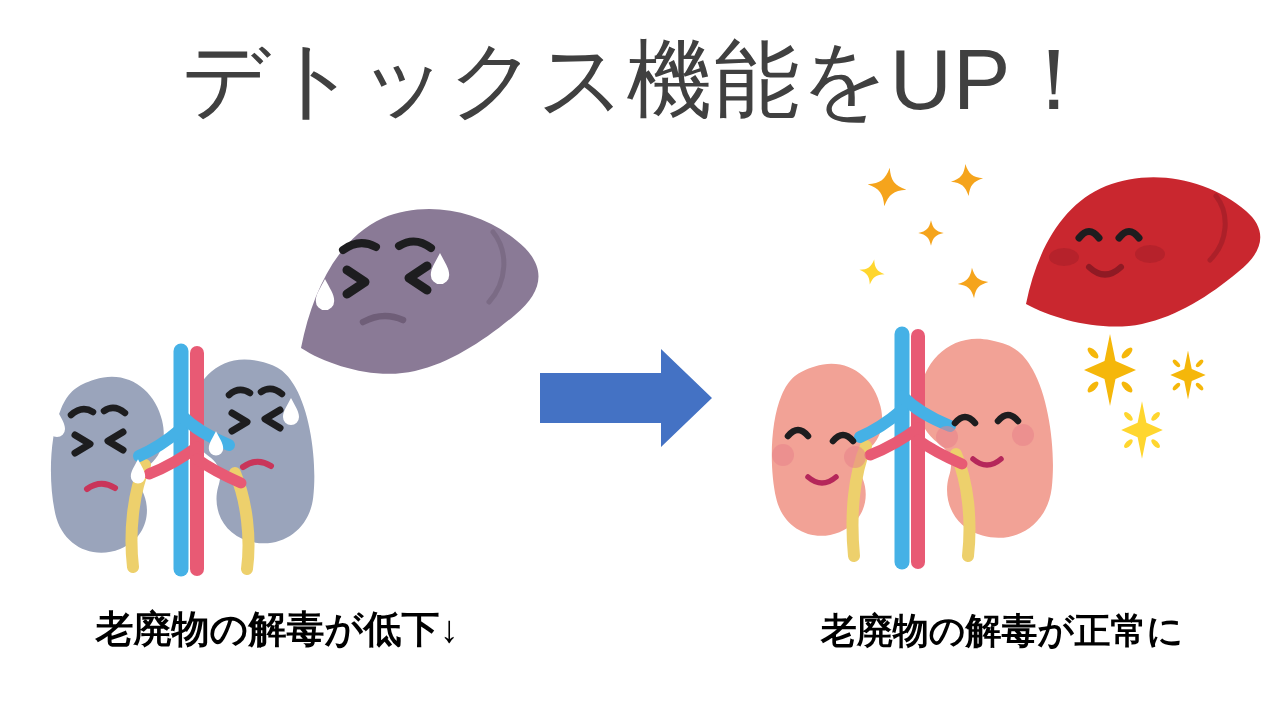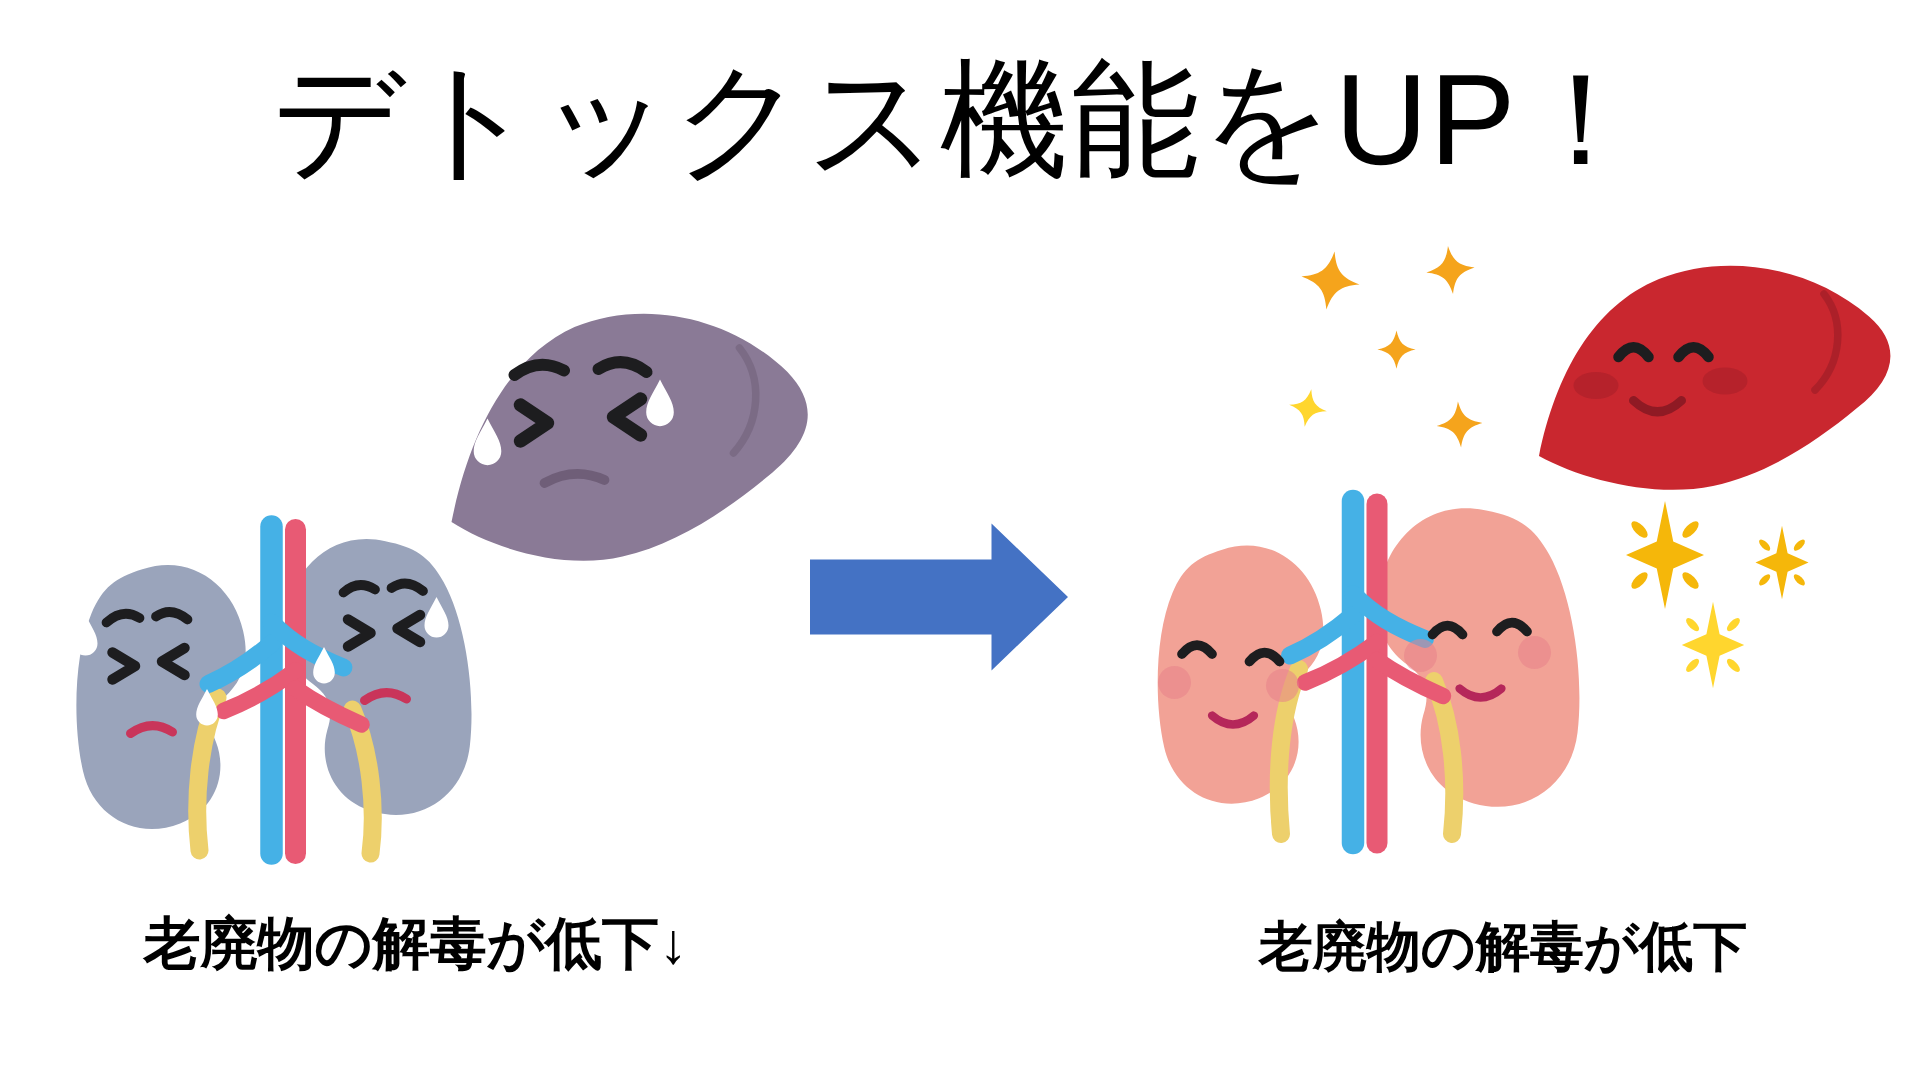--- a/index.html
+++ b/index.html
@@ -3,21 +3,21 @@
 <meta charset="utf-8">
 <style>
   html,body{margin:0;padding:0;background:#fff;}
   .stage{
     position:relative;width:1280px;height:720px;background:#ffffff;
     overflow:hidden;font-family:"Liberation Sans",sans-serif;color:#000;
   }
   .title{
     position:absolute;left:0;right:0;top:22px;margin:0;
     text-align:center;font-size:86px;font-weight:400;letter-spacing:1px;
-    color:#000000;white-space:nowrap;
+    color:#404040;white-space:nowrap;
   }
   .organ-label{
     position:absolute;left:44px;top:218px;
     font-size:43px;font-weight:800;white-space:nowrap;
   }
   .caption{
     position:absolute;font-weight:800;white-space:nowrap;text-align:center;
   }
   .caption-left{left:57px;top:604px;width:440px;font-size:38px;}
   .caption-right{left:782px;top:607px;width:440px;font-size:36px;}
@@ -183,15 +183,15 @@
       <g class="sparkle-yellow" transform="translate(290,274) scale(0.8)">
         <path d="M 0 -36 L 5.5 -9 L 26 0 L 5.5 9 L 0 36 L -5.5 9 L -26 0 L -5.5 -9 Z"></path>
         <ellipse rx="7" ry="3.2" transform="translate(17,-17) rotate(-45)"></ellipse>
         <ellipse rx="7" ry="3.2" transform="translate(-17,-17) rotate(45)"></ellipse>
         <ellipse rx="7" ry="3.2" transform="translate(17,17) rotate(45)"></ellipse>
         <ellipse rx="7" ry="3.2" transform="translate(-17,17) rotate(-45)"></ellipse>
       </g>
     </g>
   </svg>
 
-  <div class="caption caption-right">老廃物の解毒が低下</div>
+  <div class="caption caption-right">老廃物の解毒が正常に</div>
 
 </div>
 
 </body></html>

